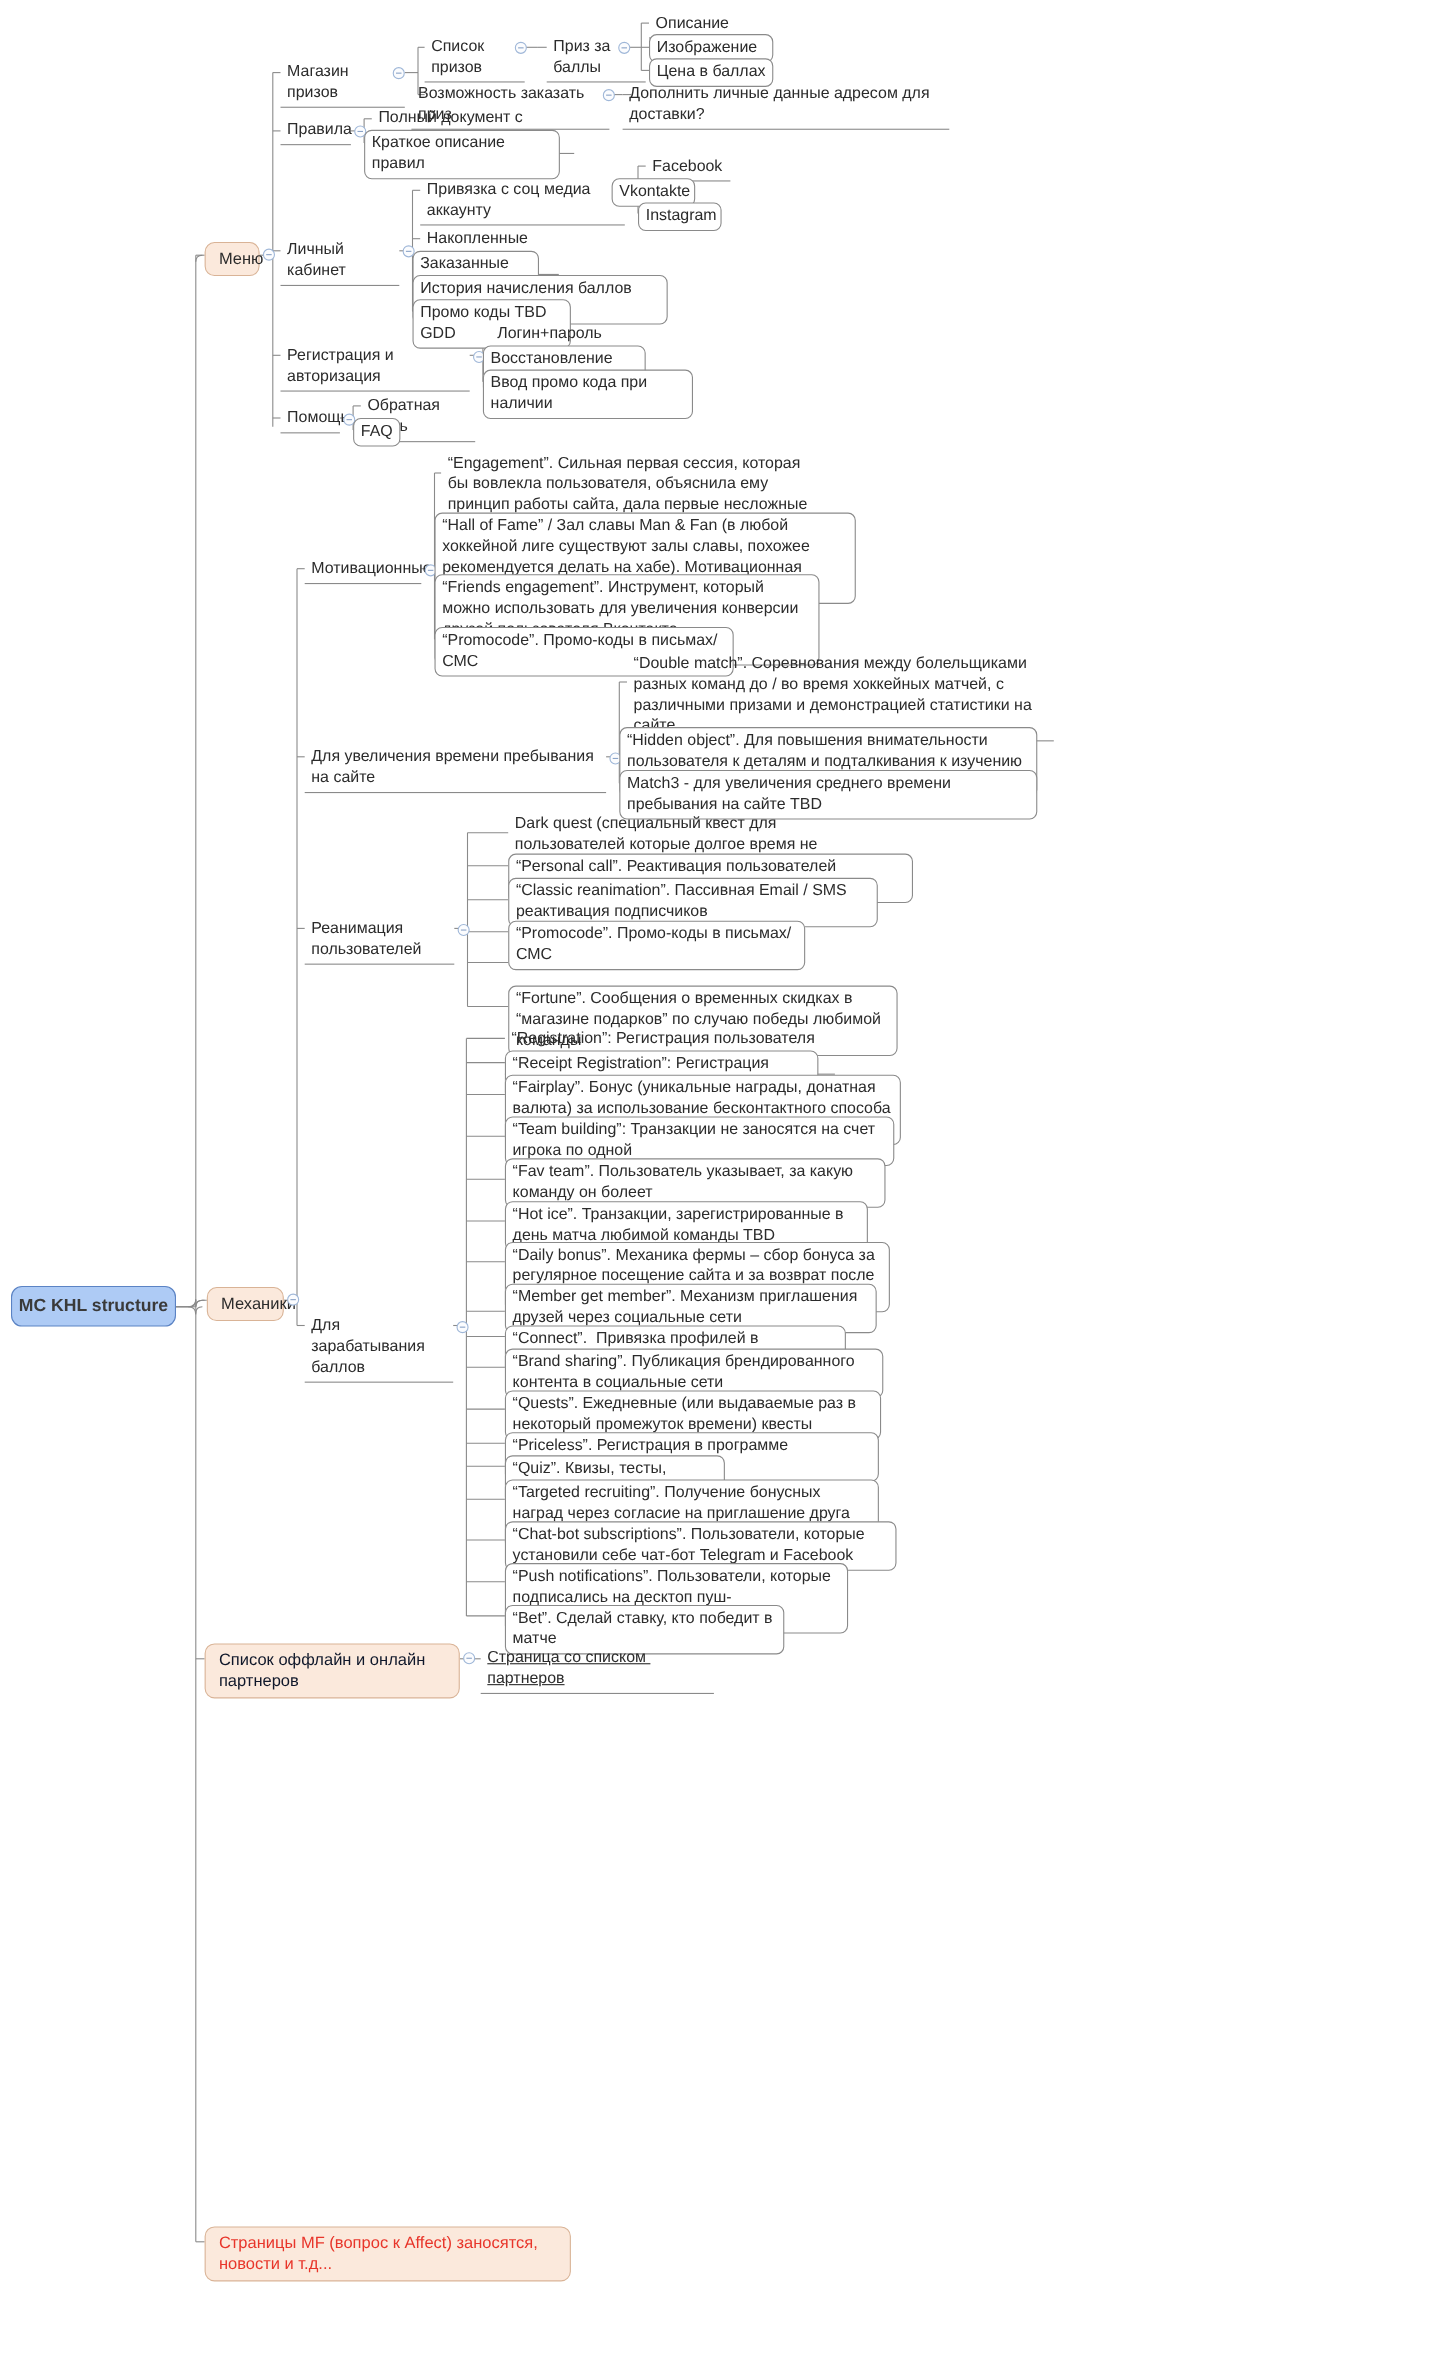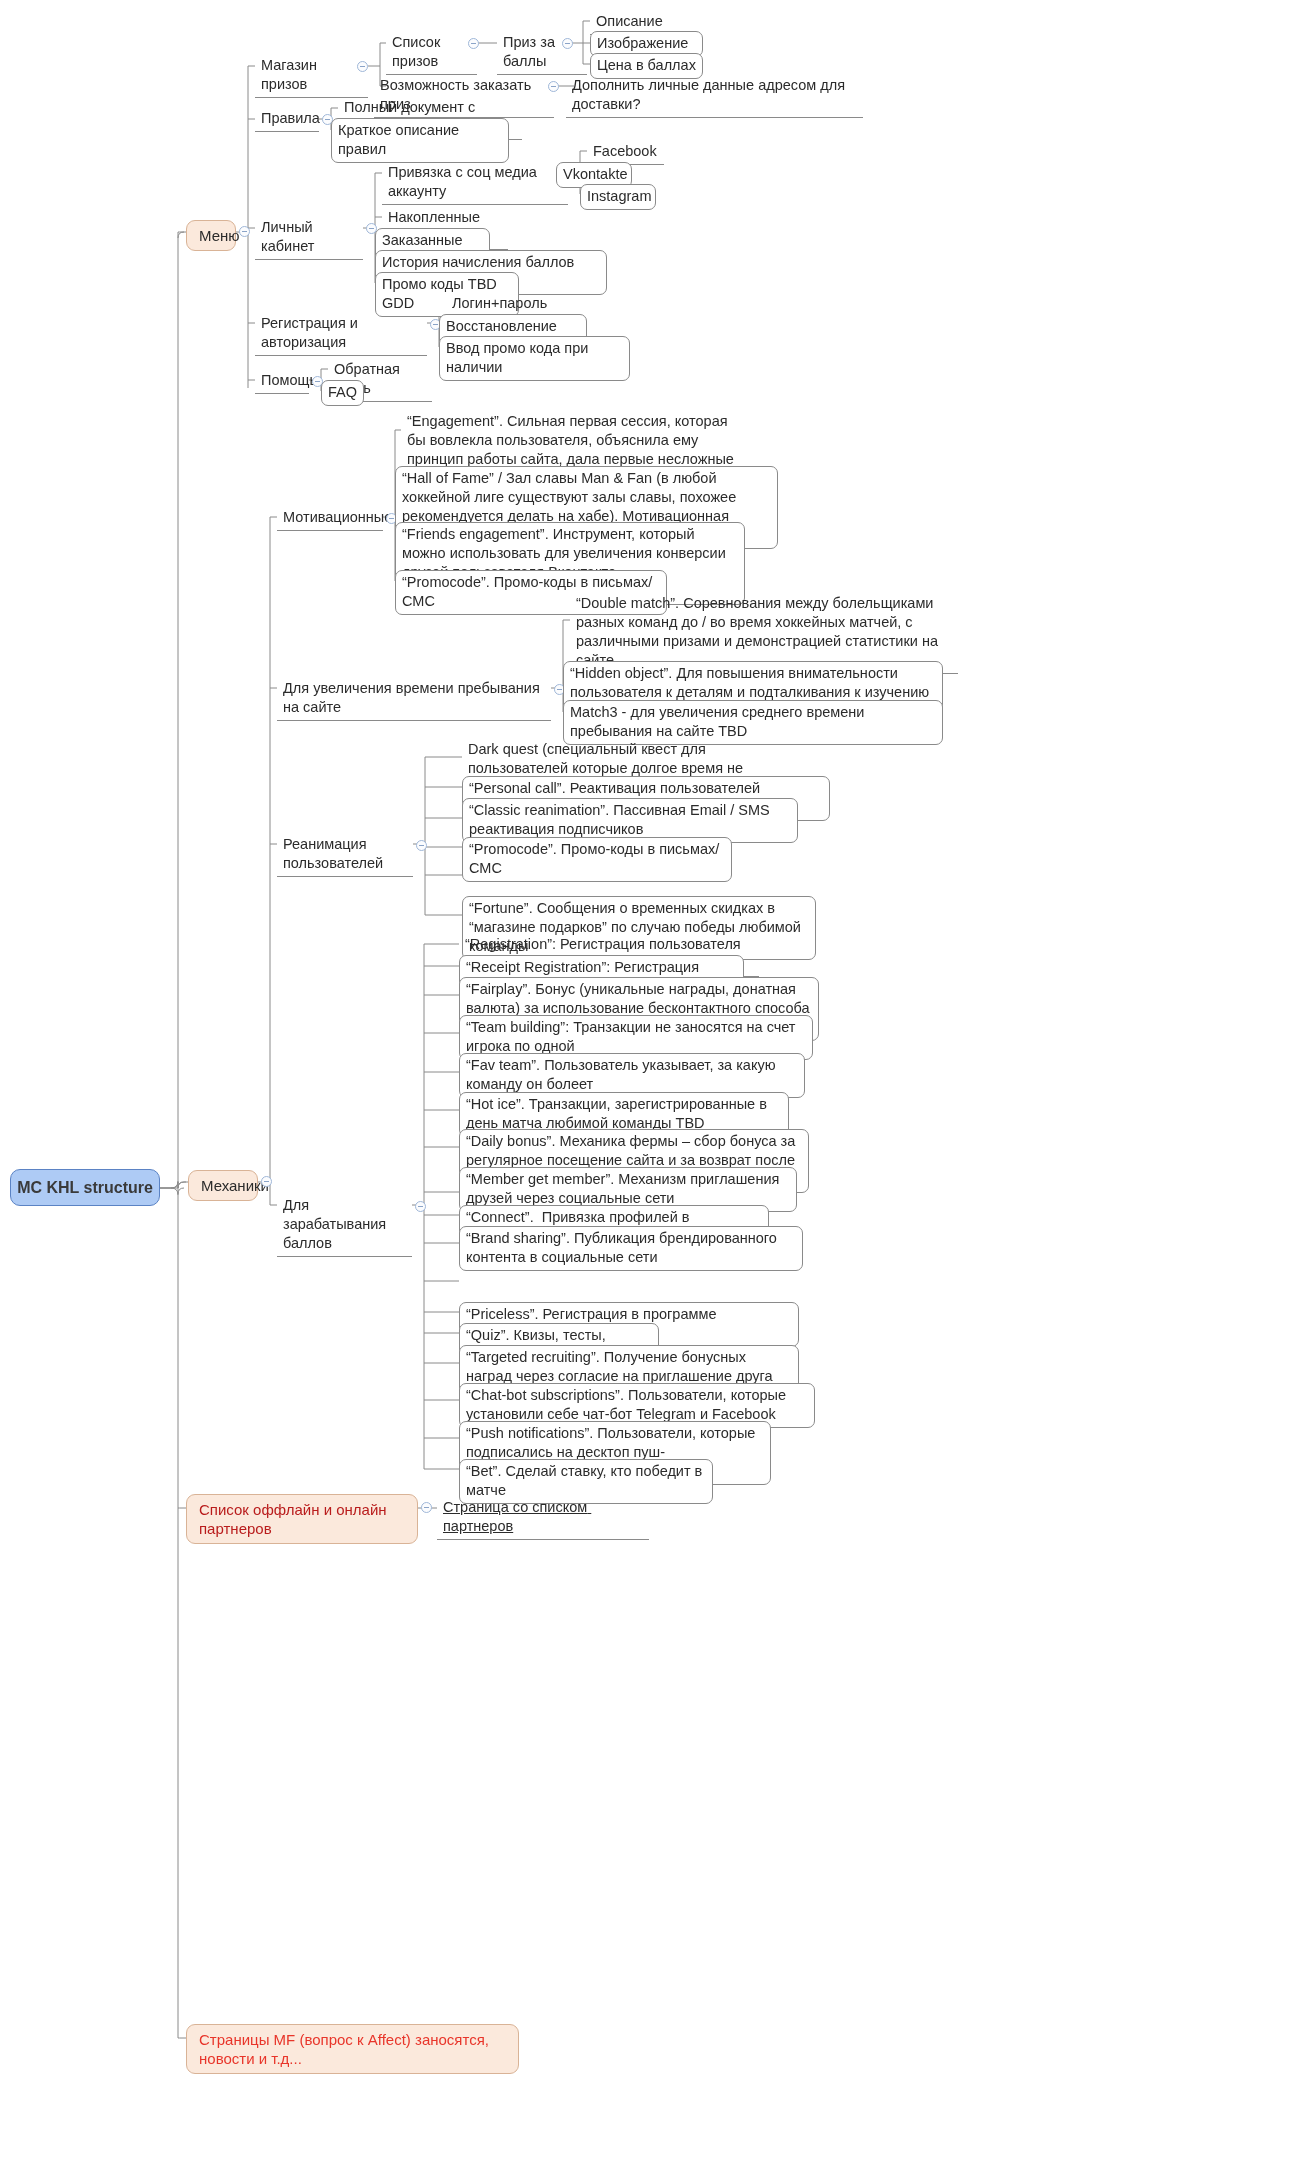--- a/index.html
+++ b/index.html
@@ -59,21 +59,21 @@
     font-size: 15px;
     color: #2b2b2b;
     text-align: center;
   }
   .peach {
     background: #fbe9dc;
     border: 1px solid #d9b396;
     border-radius: 9px;
     padding: 5px 12px;
     font-size: 15px;
-    color: #b91c1c;
+    color: #0f172a;
   }
   .redtext { color: #e8352a; }
   .toggle {
     position: absolute;
     width: 11px; height: 11px;
     border: 1px solid #9fb7d8;
     border-radius: 50%;
     background: #fbfcfe;
     cursor: pointer;
   }
@@ -309,20 +309,21 @@
   <div class="node ul" style="left:459px; top:933px; width:300px;">“Registration”: Регистрация пользователя на хабе</div>
   <div class="node box" style="left:459px; top:955px; width:285px;">“Receipt Registration”: Регистрация транзакции</div>
   <div class="node box" style="left:459px; top:977px; width:360px;">“Fairplay”. Бонус (уникальные награды, донатная валюта) за использование бесконтактного способа оплаты</div>
   <div class="node box" style="left:459px; top:1015px; width:354px;">“Team building”: Транзакции не заносятся на счет игрока по одной</div>
   <div class="node box" style="left:459px; top:1053px; width:346px;">“Fav team”. Пользователь указывает, за какую команду он болеет</div>
   <div class="node box" style="left:459px; top:1092px; width:330px;">“Hot ice”. Транзакции, зарегистрированные в день матча любимой команды TBD</div>
   <div class="node box" style="left:459px; top:1129px; width:350px;">“Daily bonus”. Механика фермы – сбор бонуса за регулярное посещение сайта и за возврат после долгого отсутствия</div>
   <div class="node box" style="left:459px; top:1167px; width:338px;">“Member get member”. Механизм приглашения друзей через социальные сети</div>
   <div class="node box" style="left:459px; top:1205px; width:310px;">“Connect”.  Привязка профилей в социальных сетях</div>
   <div class="node box" style="left:459px; top:1226px; width:344px;">“Brand sharing”. Публикация брендированного контента в социальные сети</div>
+  <div class="node box" style="left:459px; top:1264px; width:342px;">“Quests”. Ежедневные (или выдаваемые раз в некоторый промежуток времени) квесты</div>
   <div class="node box" style="left:459px; top:1302px; width:340px;">“Priceless”. Регистрация в программе Бесценные города</div>
   <div class="node box" style="left:459px; top:1323px; width:200px;">“Quiz”. Квизы, тесты, викторины</div>
   <div class="node box" style="left:459px; top:1345px; width:340px;">“Targeted recruiting”. Получение бонусных наград через согласие на приглашение друга на сайт TBD</div>
   <div class="node box" style="left:459px; top:1383px; width:356px;">“Chat-bot subscriptions”. Пользователи, которые установили себе чат-бот Telegram и Facebook</div>
   <div class="node box" style="left:459px; top:1421px; width:312px;">“Push notifications”. Пользователи, которые подписались на десктоп пуш-нотификейшены</div>
   <div class="node box" style="left:459px; top:1459px; width:254px;">“Bet”. Сделай ставку, кто победит в матче</div>
 
   <div class="node ul" style="left:437px; top:1496px; width:212px;text-decoration:underline;">Страница со списком партнеров</div>
 
 </div>

